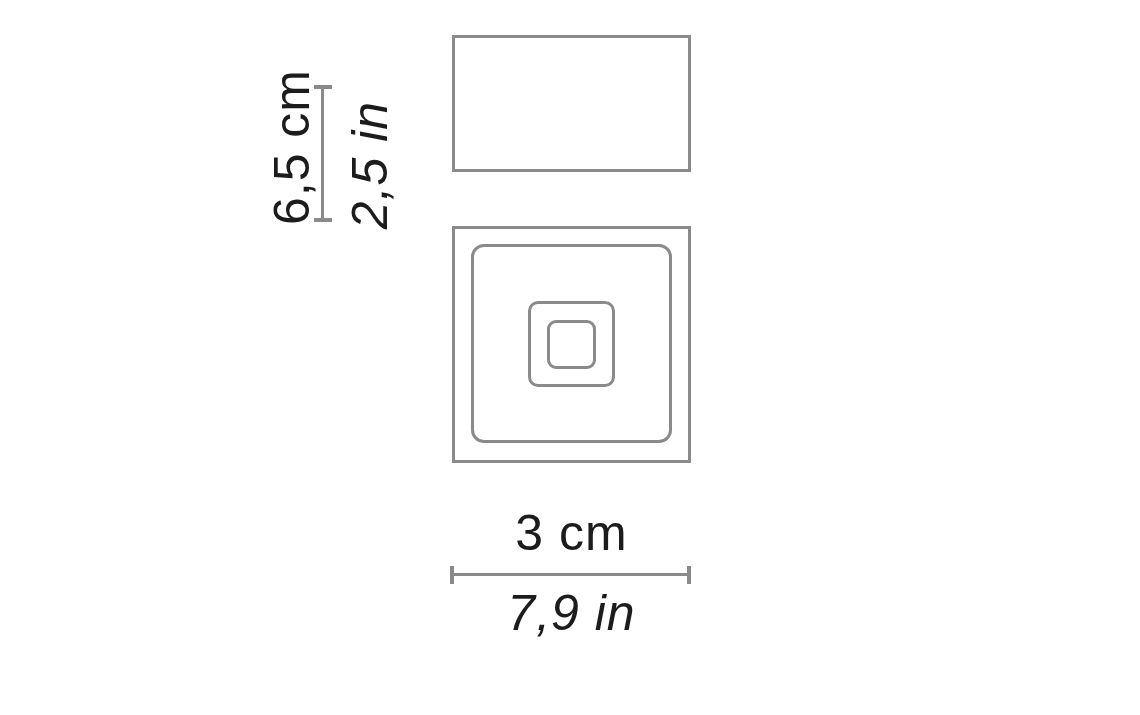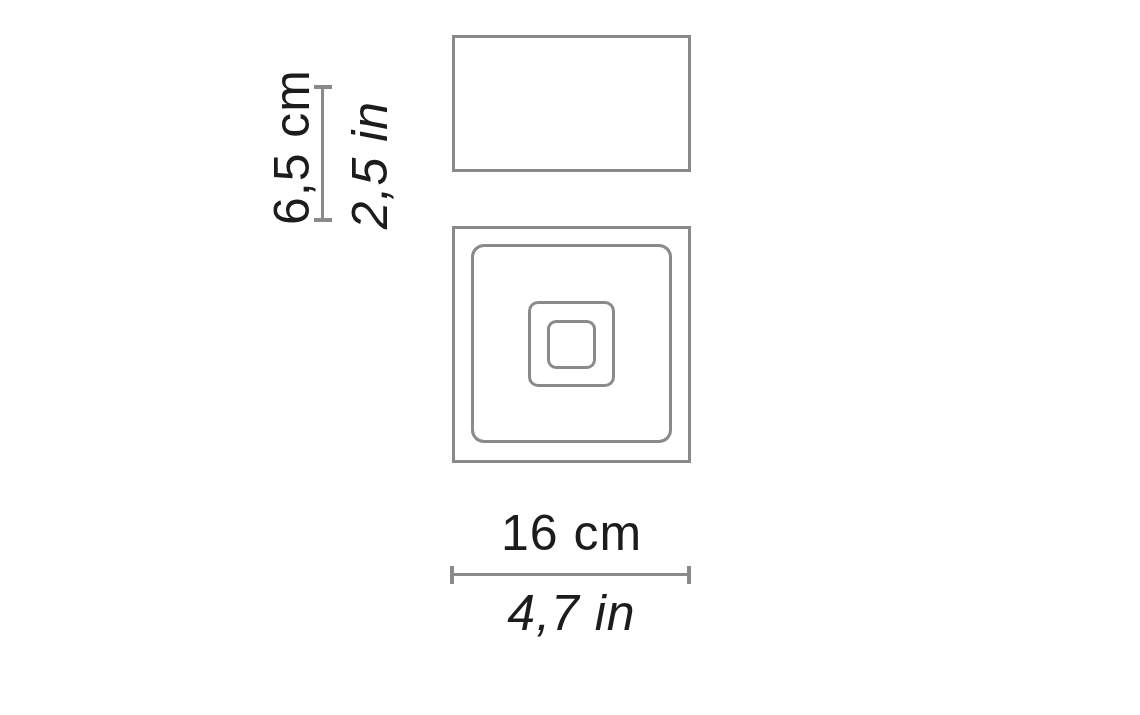--- a/index.html
+++ b/index.html
@@ -120,16 +120,16 @@
 
   <div class="dim-line vdim-line"></div>
   <div class="dim-cap vdim-cap-top"></div>
   <div class="dim-cap vdim-cap-bottom"></div>
   <div class="dim-label metric vlabel-metric">6,5 cm</div>
   <div class="dim-label imperial vlabel-imperial">2,5 in</div>
 
   <div class="dim-line hdim-line"></div>
   <div class="dim-cap hdim-cap-left"></div>
   <div class="dim-cap hdim-cap-right"></div>
-  <div class="dim-label metric hlabel-metric">16 cm</div>
-  <div class="dim-label imperial hlabel-imperial">4,7 in</div>
+  <div class="dim-label metric hlabel-metric">3 cm</div>
+  <div class="dim-label imperial hlabel-imperial">7,9 in</div>
 
 </div>
 
 </body></html>

